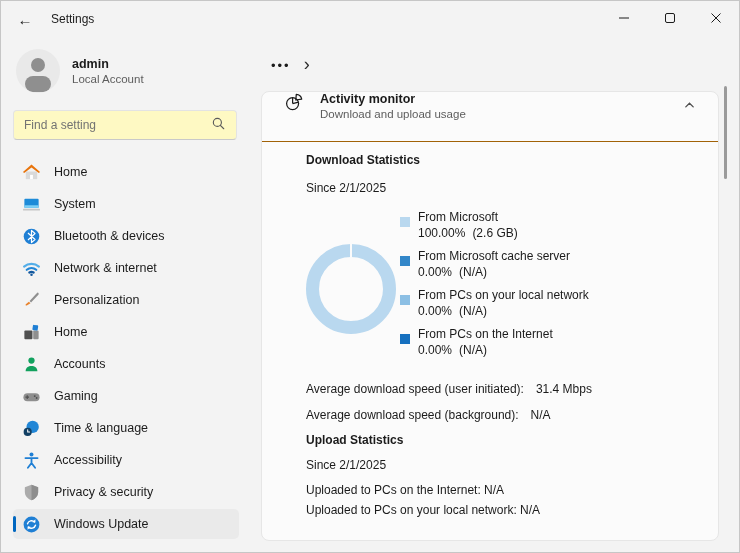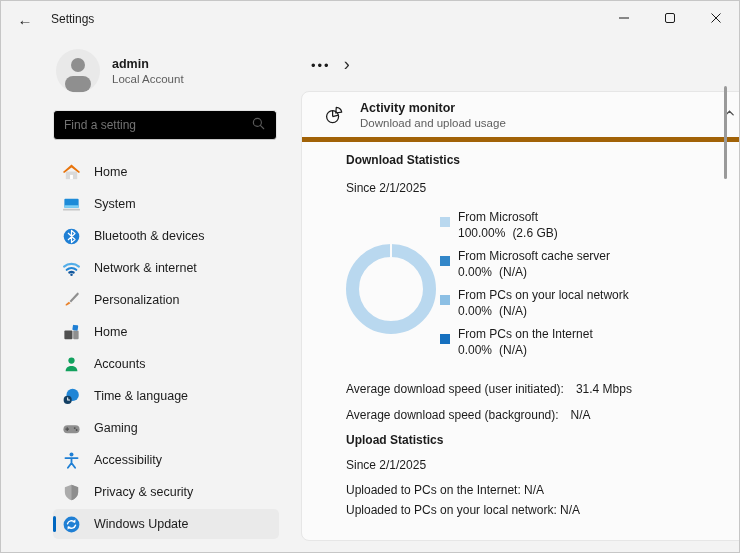--- a/index.html
+++ b/index.html
@@ -11,51 +11,51 @@
     color:#1b1b1b;
   }
   
   .titlebar { height:36px; display:flex; align-items:center; padding-left:8px; }
   .back-btn { width:32px; height:30px; display:flex; align-items:center; justify-content:center;
               font-size:15px; border-radius:4px; cursor:default; }
   .app-title { font-size:12px; margin-left:10px; }
   .win-controls { margin-left:auto; display:flex; height:36px; }
   .win-btn { width:46px; height:36px; display:flex; align-items:center; justify-content:center; }
   
-  .body-row { display:flex; height:515px;margin-left:40px; }
+  .body-row { display:flex; height:515px; }
   .sidebar { width:250px; flex:none; position:relative; }
   .main { flex:1; padding:10px 20px 0 10px; }
   
   .user-row { margin:12px 0 0 15px; display:flex; align-items:center; }
   .avatar { width:44px; height:44px; border-radius:50%; background:#e9e9e9; position:relative; overflow:hidden; flex:none; }
   .avatar::before { content:''; position:absolute; left:15px; top:9px; width:14px; height:14px; border-radius:50%; background:#8f8f8f; }
   .avatar::after  { content:''; position:absolute; left:9px;  top:27px; width:26px; height:16px; border-radius:8px; background:#8f8f8f; }
   .user-text { margin-left:12px; }
   .user-name { font-size:12.5px; font-weight:700; }
   .user-type { font-size:11.5px; color:#5d5d5d; margin-top:2px; }
-  .search-box { margin:17px 14px 0 12px; height:30px; background:#000000;
+  .search-box { margin:17px 14px 0 12px; height:30px; background:#fef9c3;
     border:1px solid #e3e3e3; border-bottom:1px solid #c9c9c9; border-radius:4px;
     display:flex; align-items:center; padding:0 10px; }
   .search-placeholder { flex:1; font-size:12px; color:#737373; }
   .nav { margin-top:17px; padding:0 8px; }
   .nav-item { height:30px; margin:0 4px 2px 4px; border-radius:5px; display:flex; align-items:center;
               padding-left:9px; position:relative; font-size:12.5px; }
   .nav-item.selected { background:#eaeaea; }
   .nav-item.selected::before { content:''; position:absolute; left:0; top:7px; width:3px; height:16px;
               border-radius:2px; background:#0067c0; }
   .nav-icon { width:19px; height:19px; margin-right:13px; flex:none; display:flex; align-items:center; }
   .nav-icon svg { width:100%; height:100%; }
   
   .breadcrumb-row { display:flex; align-items:center; height:36px; padding-left:6px; }
   .crumb-ellipsis { font-size:13px; letter-spacing:2px; padding:2px 4px; border-radius:4px; }
   .crumb-sep { margin:0 9px 2px 9px; font-size:18px; color:#2b2b2b; }
   .page-title { font-size:24px; font-weight:700; color:#191919; letter-spacing:-0.2px; }
   .card { margin-top:8px; width:458px; background:#fbfbfb; border:1px solid #e6e6e6; border-radius:8px; overflow:hidden; }
-  .card-header { height:50px; display:flex; align-items:center; padding:0 14px 0 22px;
-                 border-bottom:5px solid #a16207; }
+  .card-header { height:50px; display:flex; align-items:flex-start; padding:0 14px 0 22px;
+                 border-bottom:1px solid #a16207; }
   .pie-icon { width:20px; height:20px; flex:none; }
   .header-text { margin-left:16px; flex:1; }
   .expander-title { font-size:12.5px; font-weight:700; }
   .expander-subtitle { font-size:11.5px; color:#5d5d5d; margin-top:2px; }
   .chevron-btn { width:30px; height:30px; display:flex; align-items:center; justify-content:center; border-radius:4px; }
   .card-body { padding:10px 20px 22px 44px; font-size:12px; line-height:16px; }
   .section-heading { font-weight:700; }
   .since-line { margin-top:12px; }
   .chart-row { display:flex; margin-top:13px; }
   .donut-wrap { width:90px; height:90px; margin-top:35px; position:relative; flex:none; }
@@ -186,37 +186,37 @@
               <svg viewBox="0 0 20 20" fill="#12a15e">
                 <circle cx="10" cy="5.8" r="3.3"></circle>
                 <path d="M3.8 17c0-3.4 2.8-5.4 6.2-5.4s6.2 2 6.2 5.4z"></path>
               </svg>
             </span>
           <span>Accounts</span>
         </div>
         <div class="nav-item">
           <span class="nav-icon">
               <svg viewBox="0 0 20 20">
-                <circle cx="11.2" cy="8.3" r="6.5" fill="#2186d6"></circle>
-                <circle cx="6" cy="13.6" r="4.3" fill="#123f63"></circle>
-                <path d="M6 11.4v2.3h2" stroke="#fff" stroke-width="1.1" fill="none" stroke-linecap="round"></path>
-              </svg>
-            </span>
-          <span>Time &amp; language</span>
-        </div>
-        <div class="nav-item">
-          <span class="nav-icon">
-              <svg viewBox="0 0 20 20">
                 <rect x="1.5" y="6.5" width="17" height="8.4" rx="4.2" fill="#8f8f8f"></rect>
                 <path d="M5.5 8.8v3.8M3.6 10.7h3.8" stroke="#4f4f4f" stroke-width="1.2"></path>
                 <circle cx="13.4" cy="9.6" r="1" fill="#4f4f4f"></circle>
                 <circle cx="15.4" cy="11.6" r="1" fill="#4f4f4f"></circle>
               </svg>
             </span>
           <span>Gaming</span>
+        </div>
+        <div class="nav-item">
+          <span class="nav-icon">
+              <svg viewBox="0 0 20 20">
+                <circle cx="11.2" cy="8.3" r="6.5" fill="#2186d6"></circle>
+                <circle cx="6" cy="13.6" r="4.3" fill="#123f63"></circle>
+                <path d="M6 11.4v2.3h2" stroke="#fff" stroke-width="1.1" fill="none" stroke-linecap="round"></path>
+              </svg>
+            </span>
+          <span>Time &amp; language</span>
         </div>
         <div class="nav-item">
           <span class="nav-icon">
               <svg viewBox="0 0 20 20">
                 <circle cx="10" cy="3.6" r="2.1" fill="#1f7fd4"></circle>
                 <path d="M3.6 7.4h12.8M10 7.4v5.2M10 12.6 6.2 17.6M10 12.6l3.8 5" fill="none" stroke="#1f7fd4" stroke-width="1.9" stroke-linecap="round"></path>
               </svg>
             </span>
           <span>Accessibility</span>
         </div>

